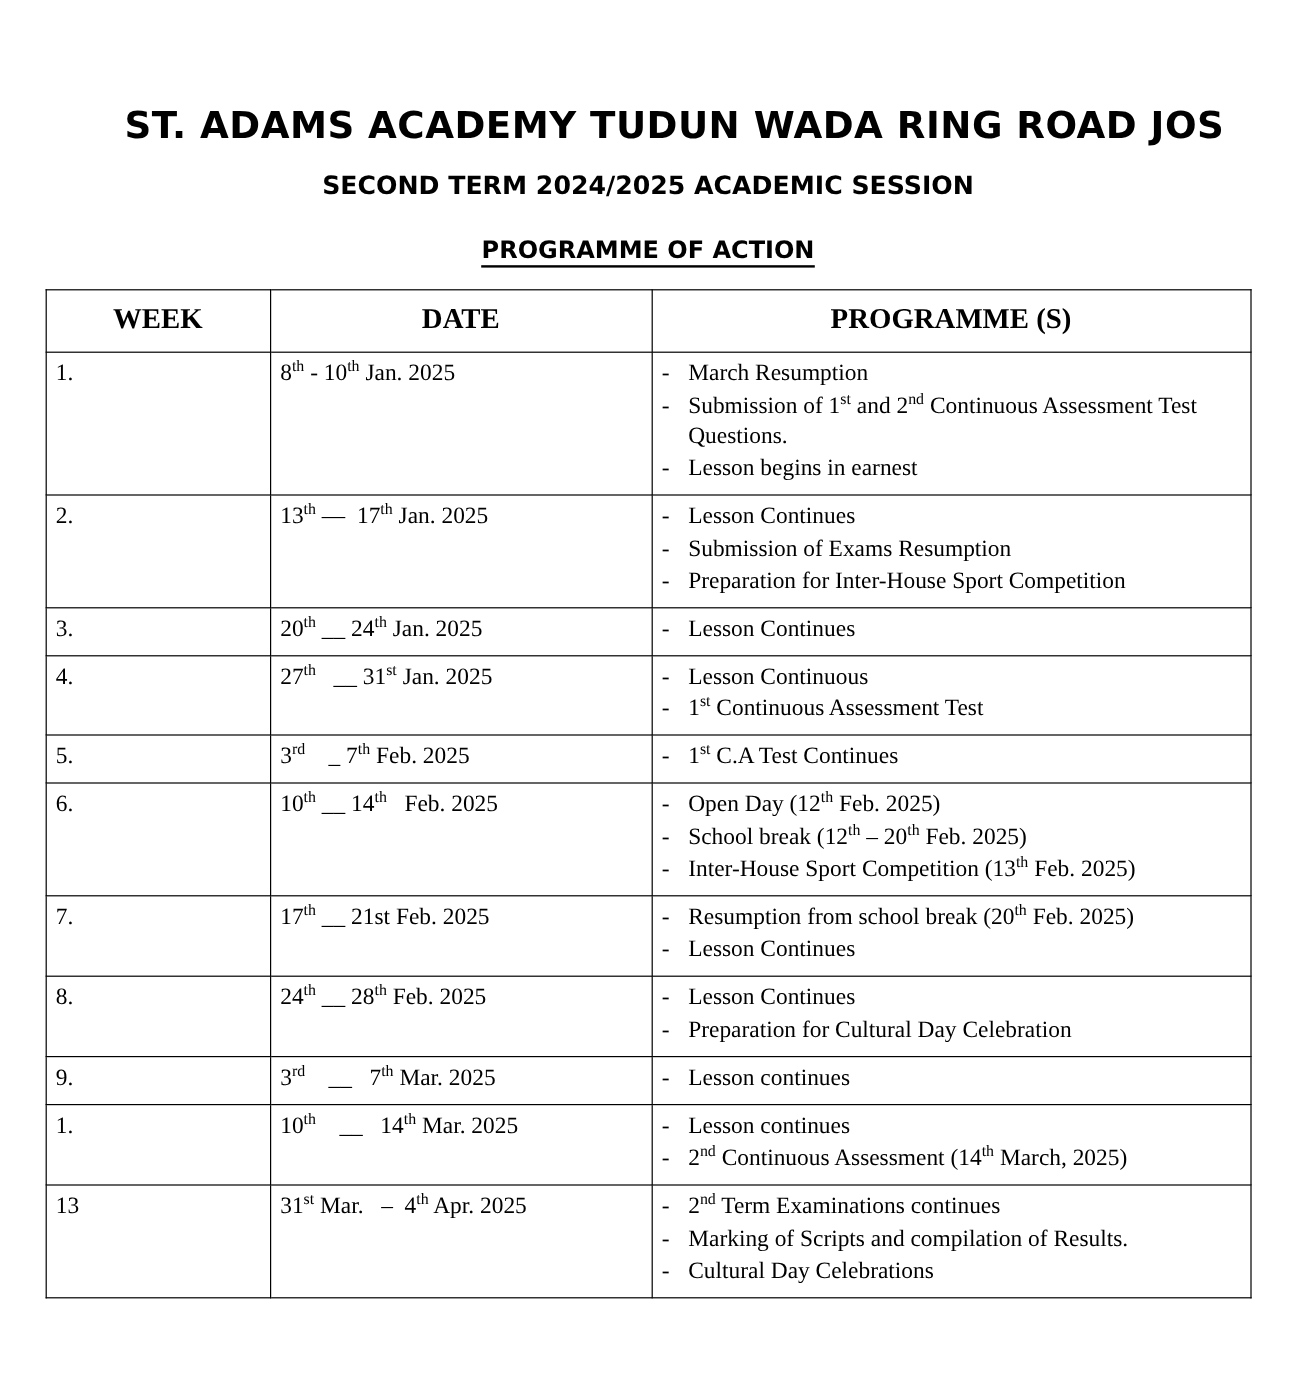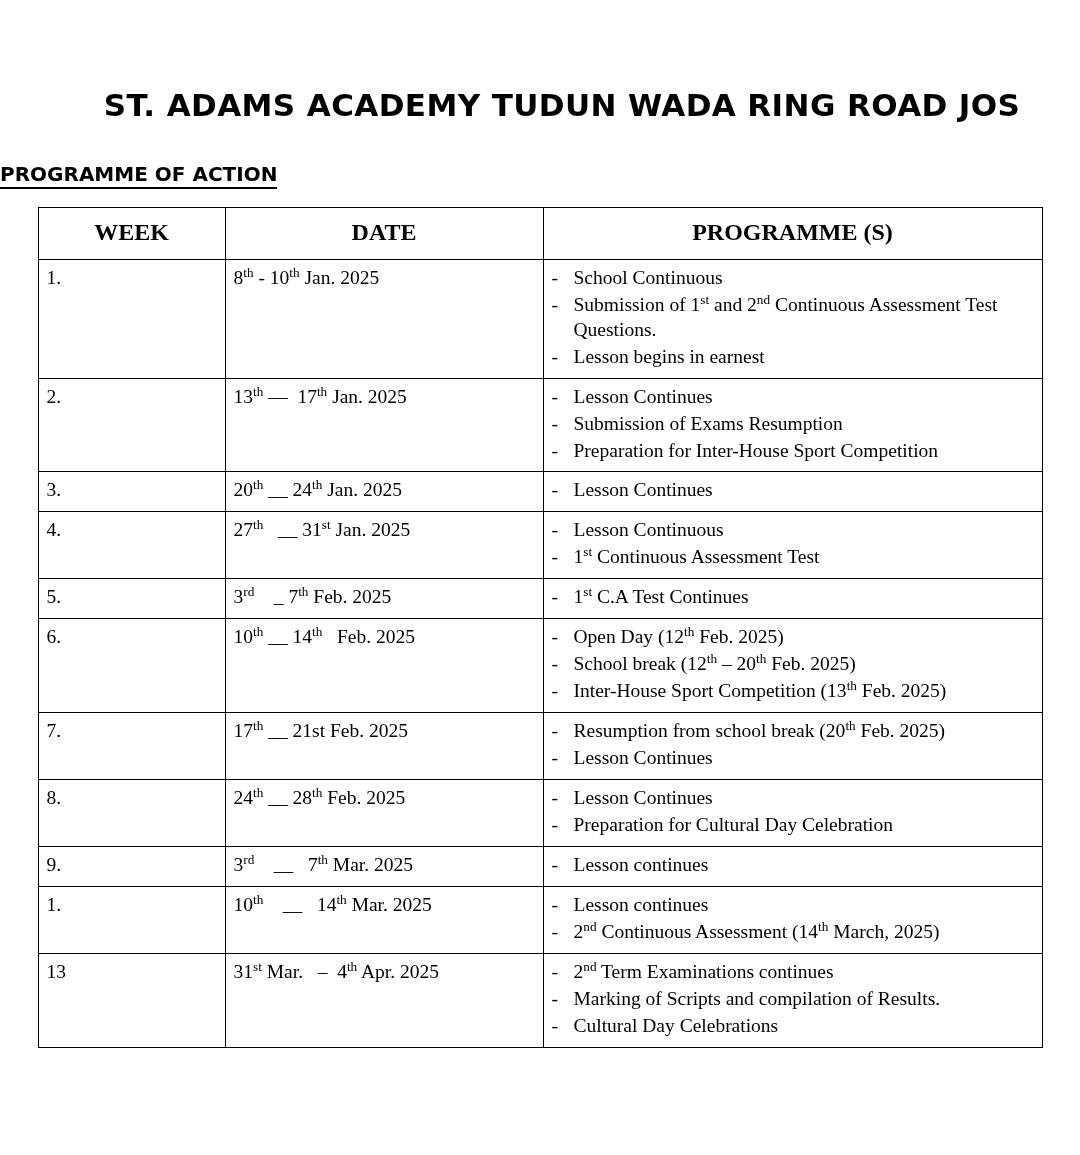--- a/index.html
+++ b/index.html
@@ -32,25 +32,25 @@
   }
   .doc-subtitle {
     text-align: center;
     font-family: "DejaVu Sans", sans-serif;
     font-weight: bold;
     font-size: 21px;
     margin-top: 22px;
     line-height: 1.1;
   }
   .doc-section {
-    text-align: left;
+    text-align: center;
     font-family: "DejaVu Sans", sans-serif;
     font-weight: bold;
     font-size: 20px;
-    margin-top: 41px;
+    margin-top: 30px;
     line-height: 1.1;
   }
   .doc-section span {
     border-bottom: 2px solid #000;
     padding-bottom: 1px;
   }
   table.poa {
     border-collapse: collapse;
     margin: 22px auto 0 auto;
     width: 1004px;
@@ -96,20 +96,21 @@
   }
   .week-cell { white-space: nowrap; }
   .date-cell { white-space: nowrap; }
 </style>
 </head>
 <body>
 
 <div class="page">
 
   <div class="doc-title">ST. ADAMS ACADEMY TUDUN WADA RING ROAD JOS</div>
+  <div class="doc-subtitle">SECOND TERM 2024/2025 ACADEMIC SESSION</div>
   <div class="doc-section"><span>PROGRAMME OF ACTION </span></div>
 
   <table class="poa">
     <colgroup>
       <col class="c-week">
       <col class="c-date">
       <col class="c-prog">
     </colgroup>
     <thead>
       <tr>
@@ -119,21 +120,21 @@
       </tr>
     </thead>
     <tbody>
         <tr>
           <td class="week-cell">1.</td>
           <td class="date-cell">8<sup>th</sup> - 10<sup>th</sup> Jan. 2025</td>
           <td>
             <ul class="prog-list">
               <li>
                 <span class="dash">-</span>
-                <span class="ptext">School Continuous</span>
+                <span class="ptext">March Resumption</span>
               </li>
               <li>
                 <span class="dash">-</span>
                 <span class="ptext">Submission of 1<sup>st</sup> and 2<sup>nd</sup> Continuous Assessment Test Questions.</span>
               </li>
               <li>
                 <span class="dash">-</span>
                 <span class="ptext">Lesson begins in earnest</span>
               </li>
             </ul>

